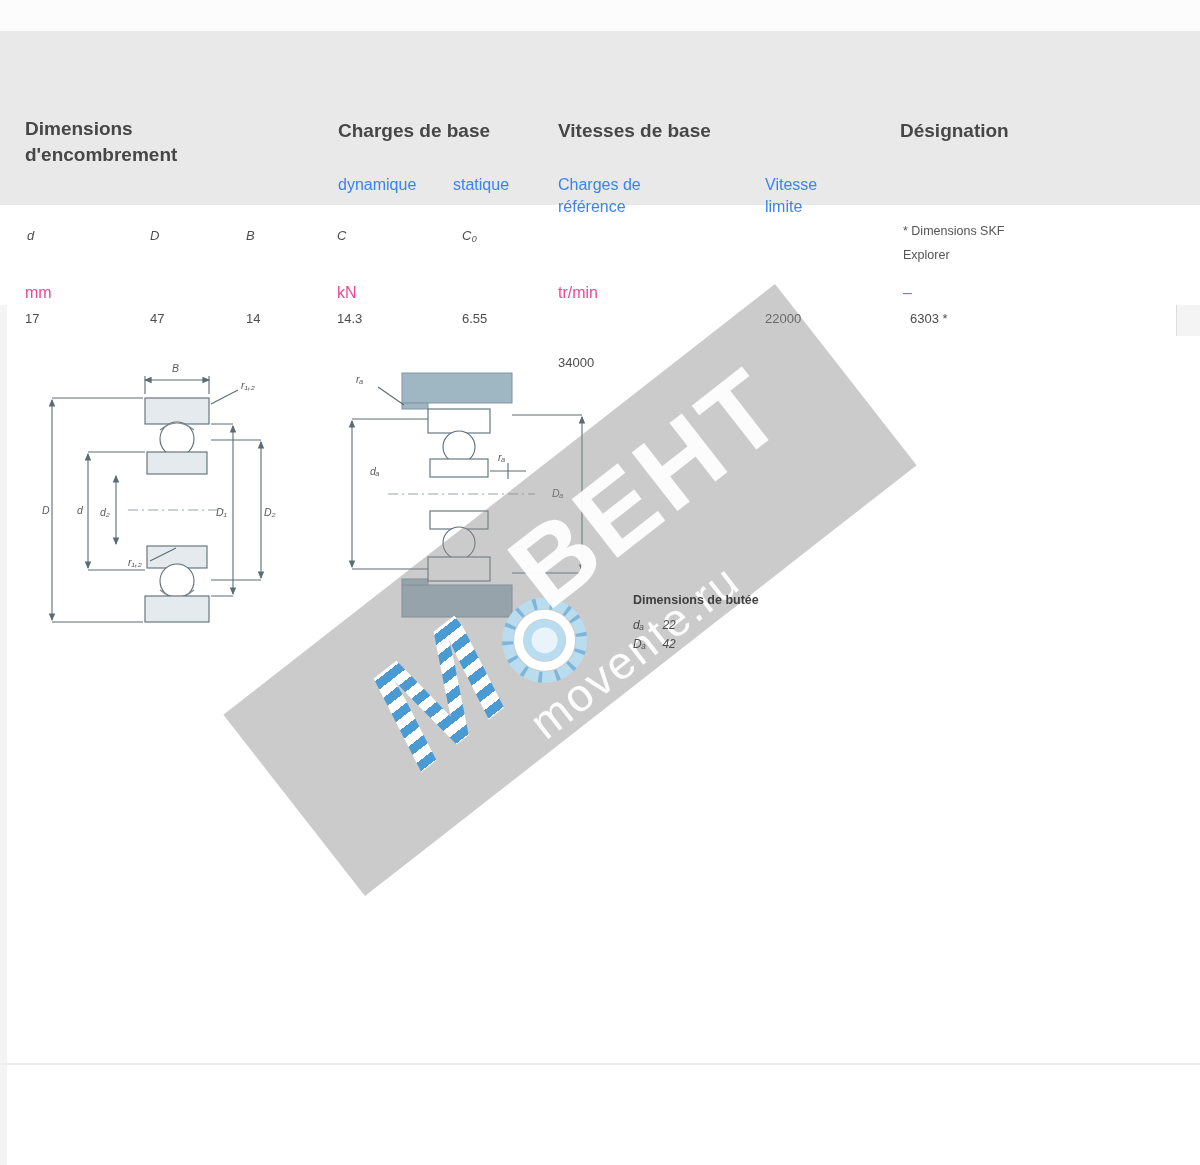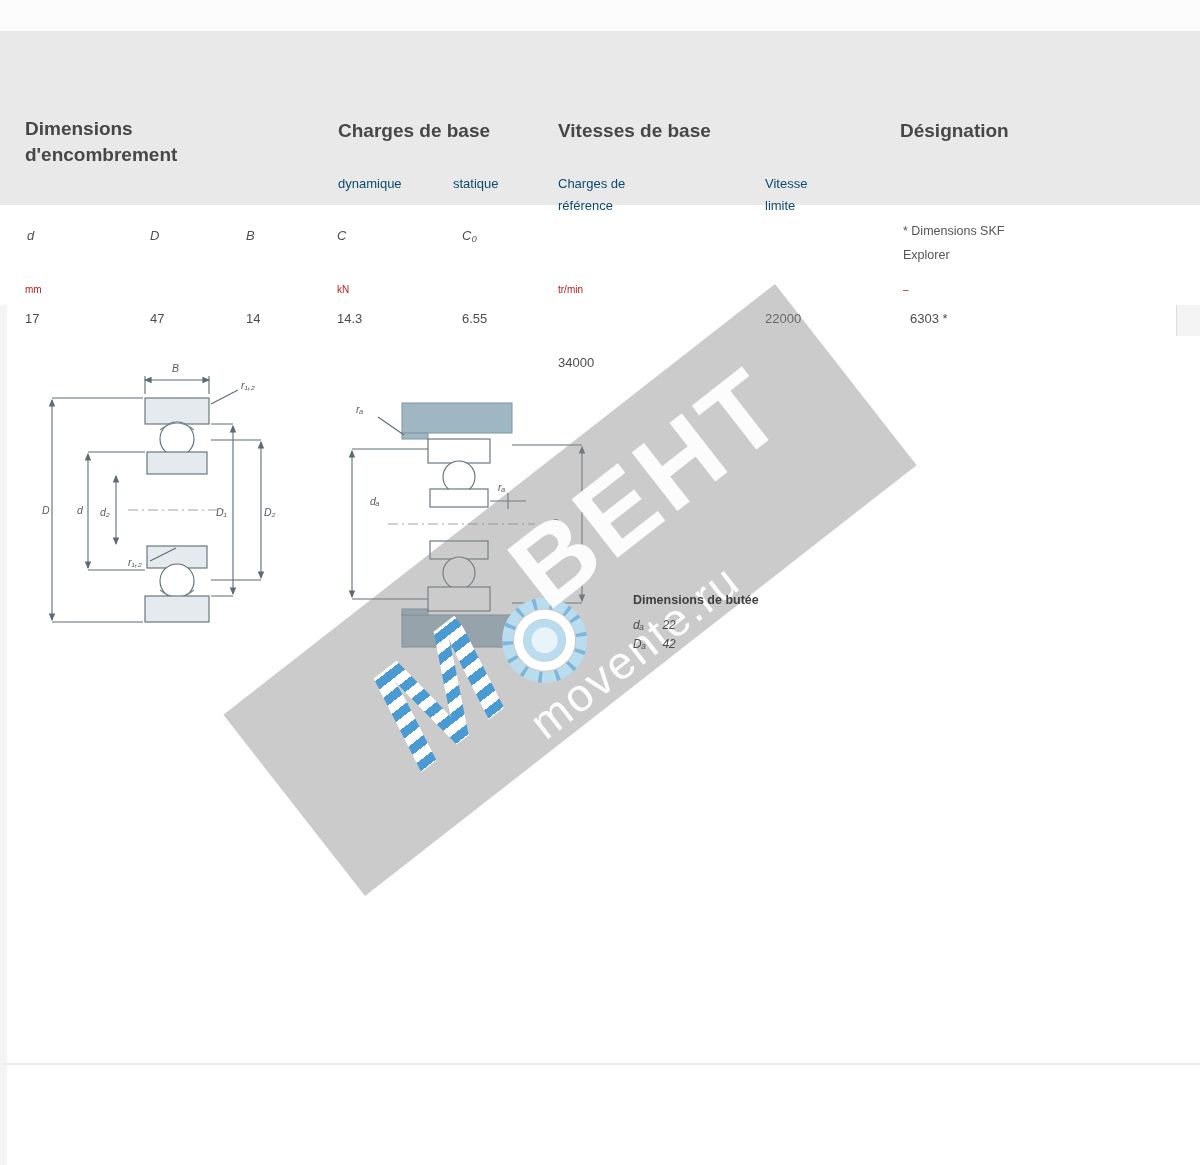--- a/index.html
+++ b/index.html
@@ -9,23 +9,23 @@
   
   .scan{filter:blur(0.45px);}
   
   .header-band{left:0;top:100;width:1200px;height:205px;background:#e9e9e9;}
   .data-band{left:0;top:305;width:1200px;height:31px;background:#fcfcfc;}
   .row-divider{left:1176px;top:305px;width:1px;height:31px;background:#dcdcdc;}
   .right-cell{left:1177px;top:305px;width:23px;height:31px;background:#f4f4f4;}
   .left-strip{left:0;top:305px;width:7px;height:860px;background:#f4f4f4;}
   .bottom-line{left:0;top:1063px;width:1200px;height:2px;background:#ededed;}
   .g-head{font-size:19px;font-weight:bold;color:#474747;}
-  .s-head{font-size:13px;color:#0c4a6e;}
+  .s-head{font-size:16px;color:#3b82f6;}
   .sym{font-size:13px;font-style:italic;color:#4f4f4f;}
-  .unit{font-size:10px;color:#b91c1c;}
+  .unit{font-size:16px;color:#ec4899;}
   .val{font-size:13px;color:#4c4c4c;}
   .note{font-size:12.5px;color:#555;}
   
   svg text{font-family:"Liberation Sans",sans-serif;}
   .figlab{font-size:10.5px;font-style:italic;fill:#5a5a5a;}
   .cap-head{font-size:12.5px;font-weight:bold;color:#3f3f3f;}
   .cap-row{font-size:12px;color:#4d4d4d;font-style:italic;}
   
   .wm-band{left:220px;top:475px;width:700px;height:230px;
            background:rgba(140,140,140,0.45);
@@ -146,21 +146,21 @@
   <text class="figlab" x="201" y="31">r₁,₂</text>
   <text class="figlab" x="2" y="156">D</text>
   <text class="figlab" x="37" y="156">d</text>
   <text class="figlab" x="60" y="158">d₂</text>
   <text class="figlab" x="176" y="158">D₁</text>
   <text class="figlab" x="224" y="158">D₂</text>
   <text class="figlab" x="88" y="208">r₁,₂</text>
 </svg>
 </div>
 
-<div class="abs scan fig-z" style="left:330px;top:389px;width:300px;height:270px;">
+<div class="abs scan fig-z" style="left:330px;top:359px;width:300px;height:270px;">
 <svg width="300" height="270" viewBox="0 0 300 270">
   <g stroke="#5c6c74" stroke-width="1.1" fill="none">
 
     <rect x="72" y="14" width="110" height="30" fill="#9fb7c3" stroke="#869aa6"></rect>
     <rect x="72" y="44" width="26" height="6" fill="#9fb7c3" stroke="#869aa6"></rect>
     <rect x="72" y="226" width="110" height="32" fill="#9fb7c3" stroke="#869aa6"></rect>
     <rect x="72" y="220" width="26" height="6" fill="#9fb7c3" stroke="#869aa6"></rect>
 
     <rect x="98" y="50" width="62" height="24" fill="#ffffff"></rect>
     <circle cx="129" cy="88" r="16" fill="#ffffff"></circle>

